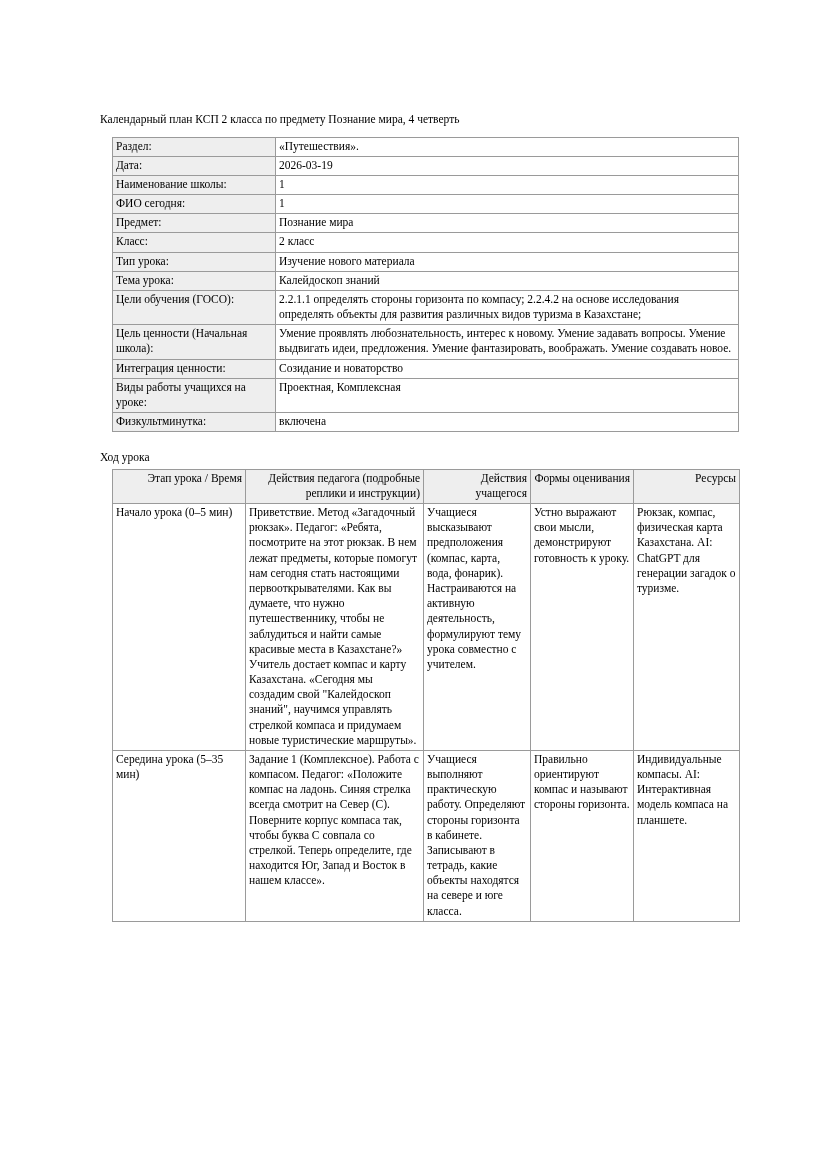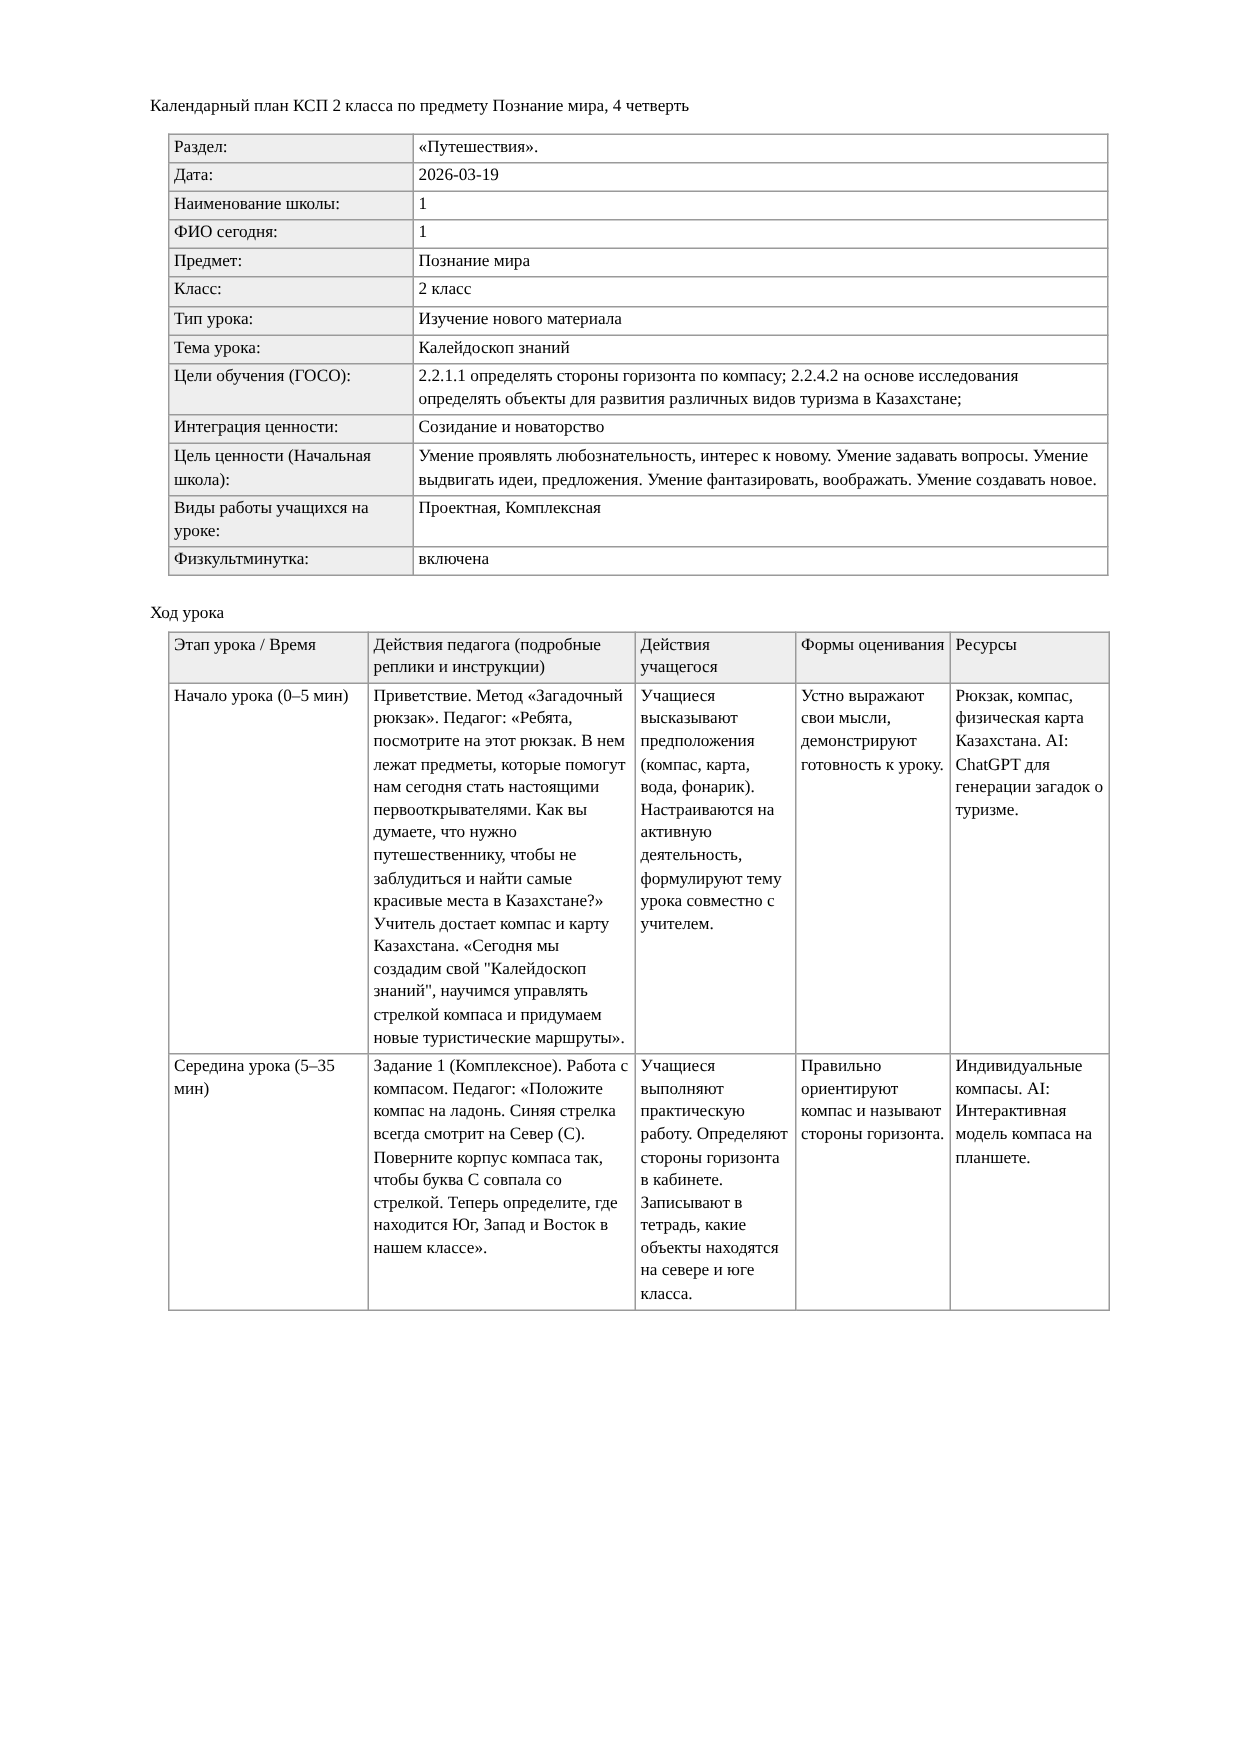--- a/index.html
+++ b/index.html
@@ -15,21 +15,21 @@
     position: relative;
     overflow: hidden;
   }
   .page {
     position: absolute;
     left: 0;
     top: 0;
     width: 827px;
     height: 884px;
     box-sizing: border-box;
-    padding: 64px 100px 0 100px;
+    padding: 112px 100px 0 100px;
   }
   .doc-title {
     font-size: 11.5px;
     line-height: 1.35;
     margin-bottom: 9px;
     white-space: nowrap;
   }
   table {
     border-collapse: collapse;
     width: 627px;
@@ -64,20 +64,21 @@
     border: 1px solid #9a9a9a;
     font-size: 11.5px;
     line-height: 1.32;
     padding: 1px 3px 2px 3px;
     vertical-align: top;
     text-align: left;
     font-weight: normal;
   }
   table.course thead th {
     background: #eeeeee;
+    text-align: right;
   }
   .col-stage { width: 133px; }
   .col-teacher { width: 178px; }
   .col-student { width: 107px; }
   .col-assess { width: 103px; }
   .col-res { width: 106px; }
   td.cell-stage, td.cell-teacher, td.cell-student, td.cell-assess, td.cell-res {
     background: #ffffff;
   }
 </style>
@@ -120,26 +121,26 @@
       </tr>
       <tr>
         <td class="label">Тема урока:</td>
         <td class="value">Калейдоскоп знаний</td>
       </tr>
       <tr>
         <td class="label">Цели обучения (ГОСО):</td>
         <td class="value">2.2.1.1 определять стороны горизонта по компасу; 2.2.4.2 на основе исследования определять объекты для развития различных видов туризма в Казахстане;</td>
       </tr>
       <tr>
+        <td class="label">Цель ценности (Начальная школа):</td>
+        <td class="value">Умение проявлять любознательность, интерес к новому. Умение задавать вопросы. Умение выдвигать идеи, предложения. Умение фантазировать, воображать. Умение создавать новое.</td>
+      </tr>
+      <tr>
         <td class="label">Интеграция ценности:</td>
         <td class="value">Созидание и новаторство</td>
-      </tr>
-      <tr>
-        <td class="label">Цель ценности (Начальная школа):</td>
-        <td class="value">Умение проявлять любознательность, интерес к новому. Умение задавать вопросы. Умение выдвигать идеи, предложения. Умение фантазировать, воображать. Умение создавать новое.</td>
       </tr>
       <tr>
         <td class="label">Виды работы учащихся на уроке:</td>
         <td class="value">Проектная, Комплексная</td>
       </tr>
       <tr>
         <td class="label">Физкультминутка:</td>
         <td class="value">включена</td>
       </tr>
     </tbody>

